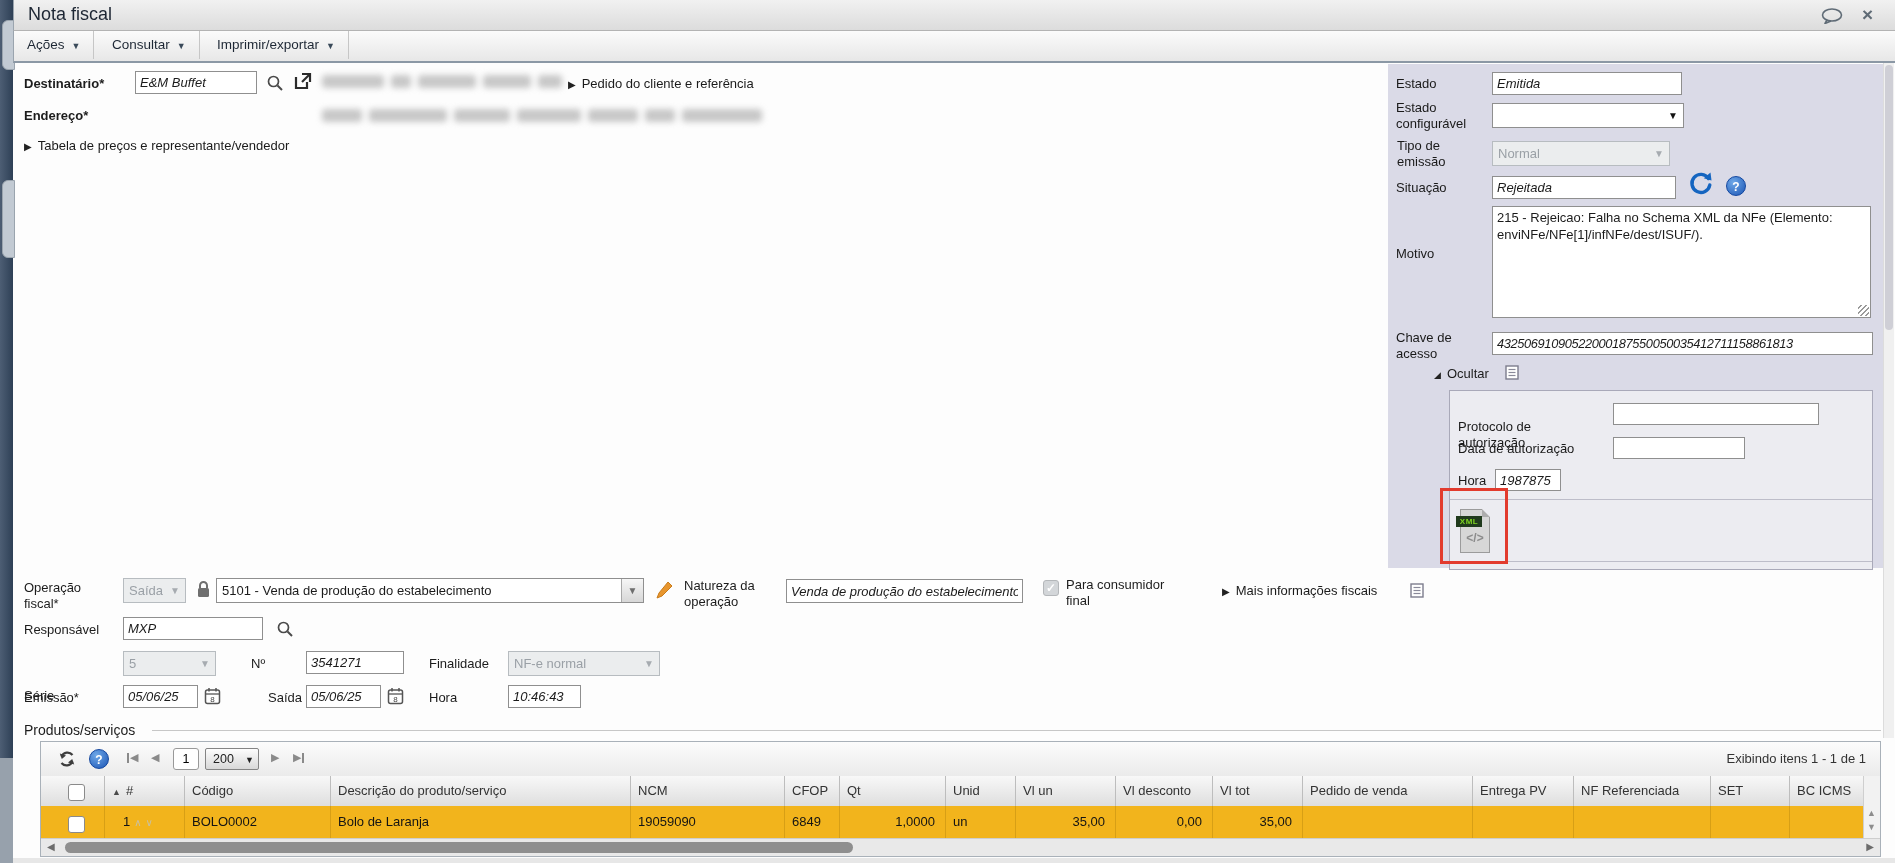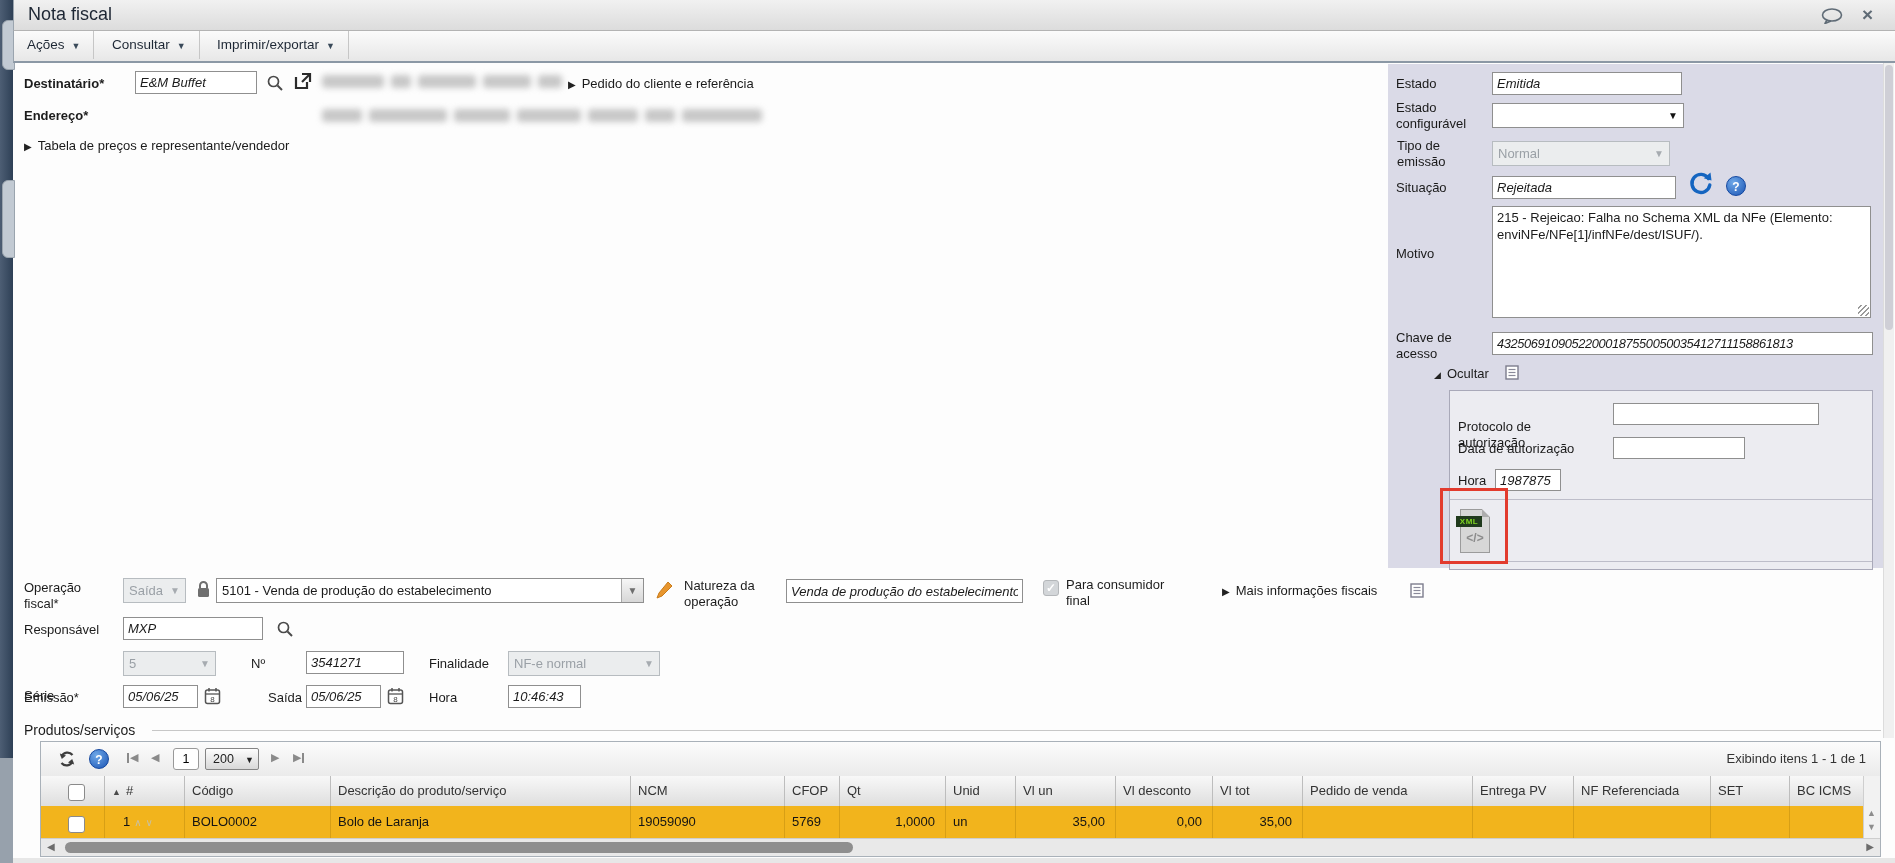--- a/index.html
+++ b/index.html
@@ -368,21 +368,21 @@
       <div class="hc">SET</div>
       <div class="hc">BC ICMS</div>
     </div>
 
     <div class="trow">
       <div class="tc" style="text-align:center;"><div class="chk" style="position:relative;display:inline-block;width:17px;height:17px;top:7px;"></div></div>
       <div class="tc" style="padding-left:18px;"><span>1</span><span class="rowmove">∧</span><span class="rowmove">∨</span></div>
       <div class="tc">BOLO0002</div>
       <div class="tc">Bolo de Laranja</div>
       <div class="tc">19059090</div>
-      <div class="tc">5769</div>
+      <div class="tc">6849</div>
       <div class="tc num">1,0000</div>
       <div class="tc">un</div>
       <div class="tc num">35,00</div>
       <div class="tc num">0,00</div>
       <div class="tc num">35,00</div>
       <div class="tc"></div>
       <div class="tc"></div>
       <div class="tc"></div>
       <div class="tc"></div>
       <div class="tc"></div>

